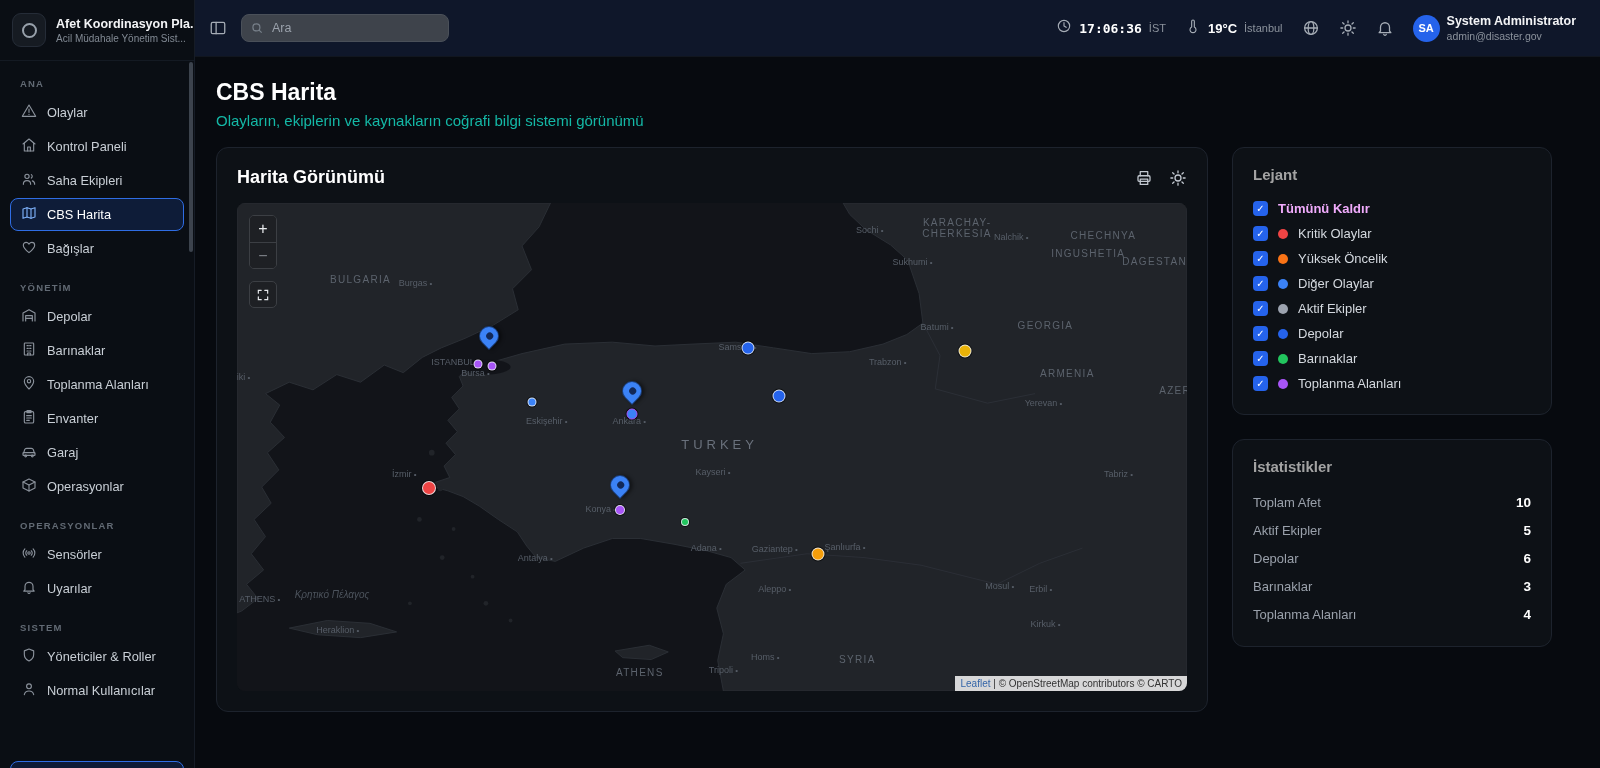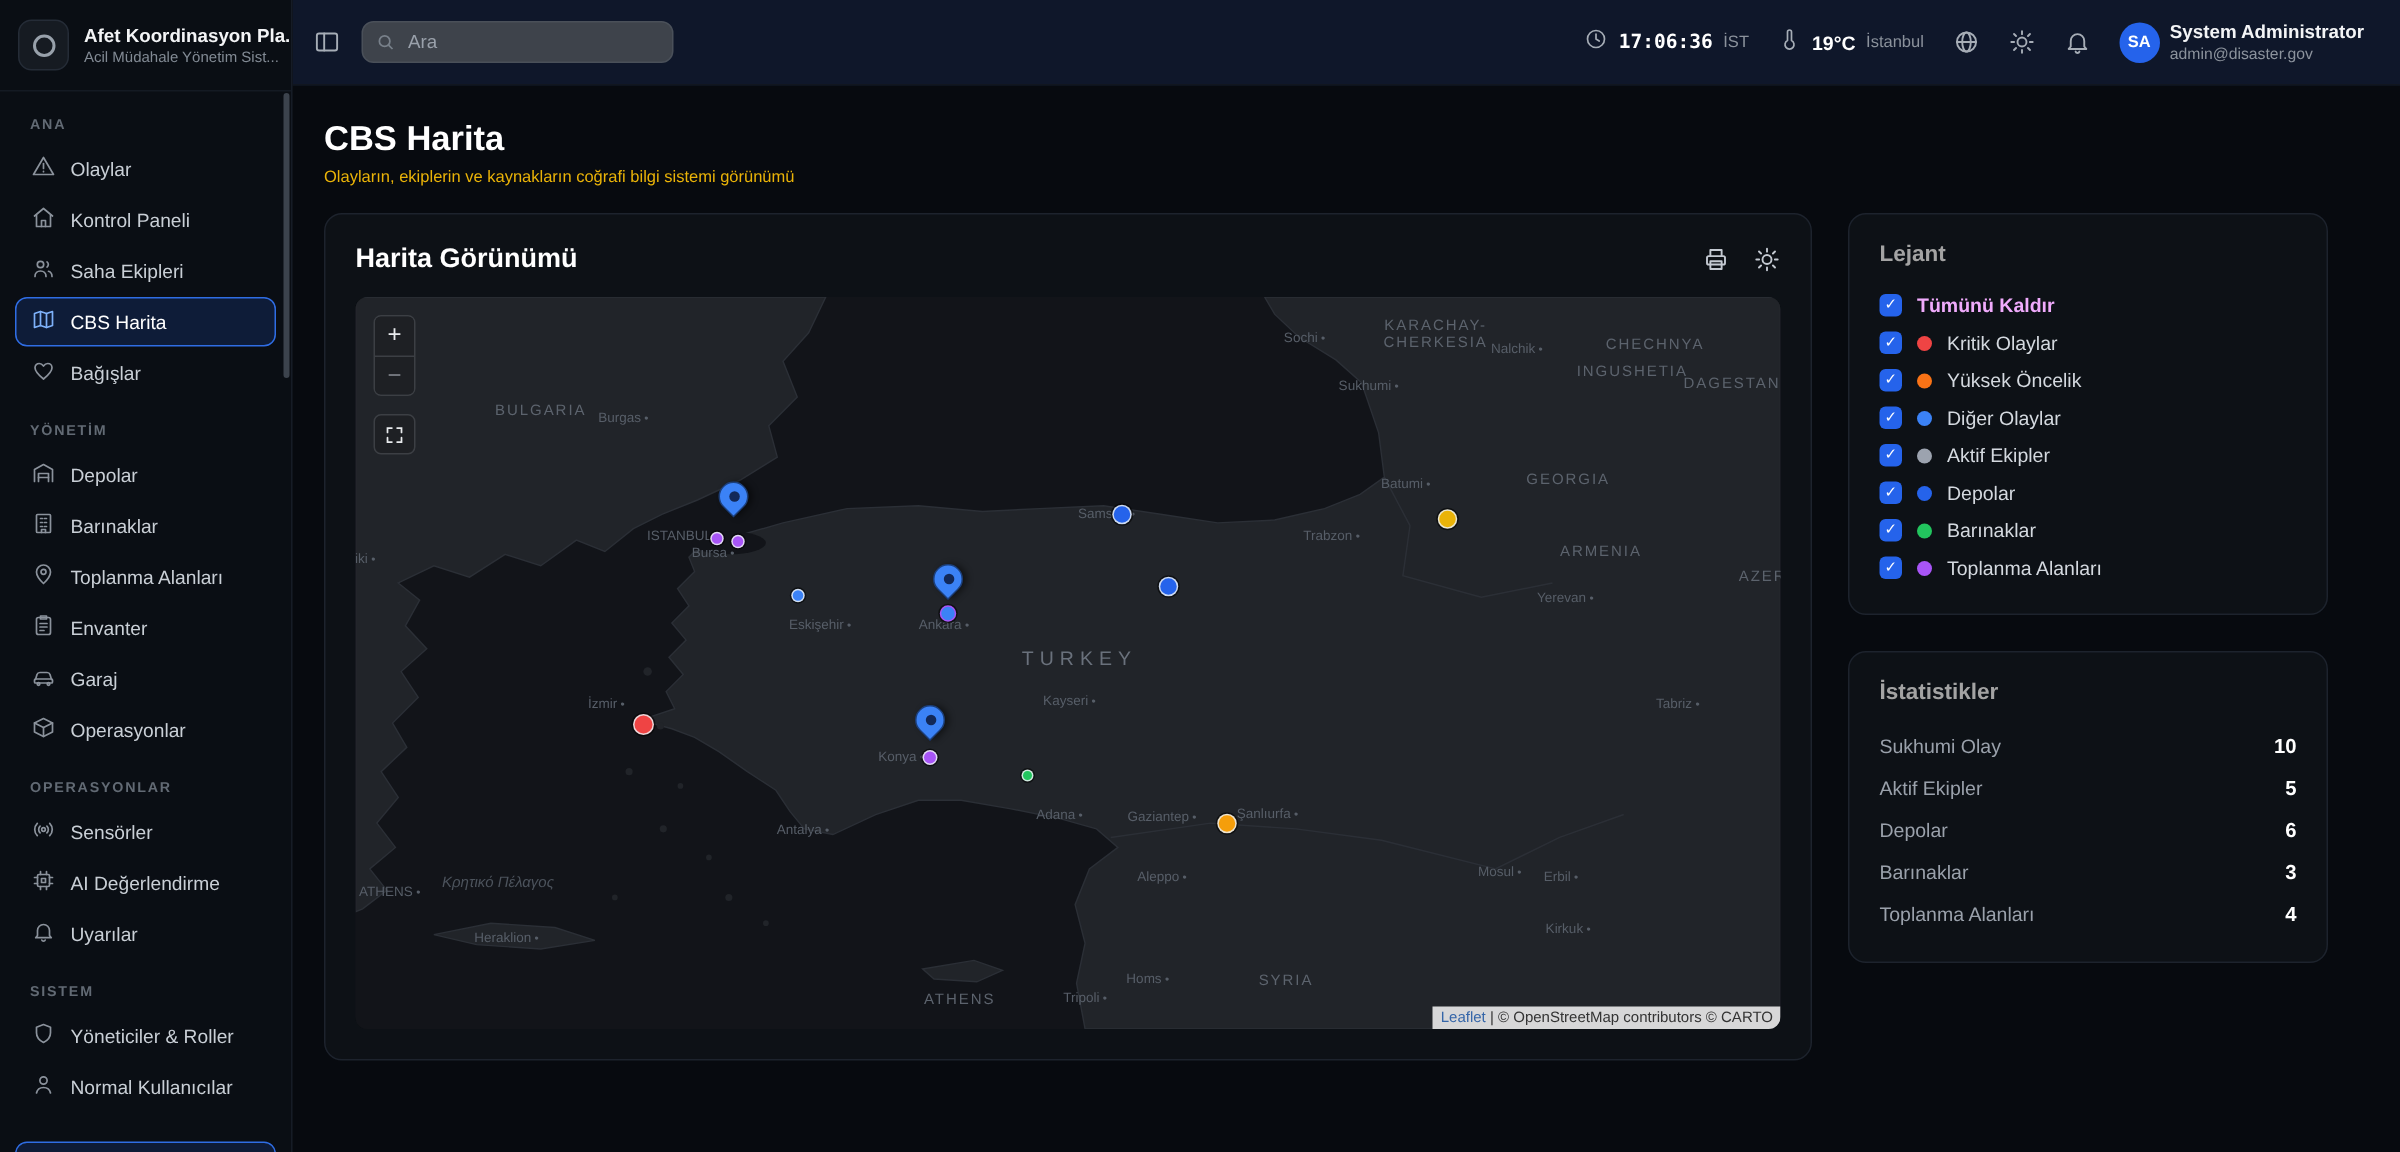--- a/index.html
+++ b/index.html
@@ -46,21 +46,21 @@
   .tb-unit { font-size:11px; color:#8b929c; }
   .userbox { display:flex; align-items:center; gap:7px; cursor:pointer; }
   .avatar { width:27px; height:27px; border-radius:50%; background:#2563eb; color:#fff;
     display:grid; place-items:center; font-size:11px; font-weight:bold; }
   .uname { font-size:12.5px; font-weight:bold; color:#f3f4f6; line-height:1.25; }
   .umail { font-size:10.5px; color:#8b929c; }
 
   
   .content { padding:14px 48px 0 21px; }
   .page-title { font-size:23px; font-weight:bold; color:#fff; margin:8px 0 6px; }
-  .page-sub { font-size:11px; color:#eab308; margin-bottom:18px; }
+  .page-sub { font-size:15px; color:#14b8a6; margin-bottom:18px; }
   .row { display:flex; gap:24px; align-items:flex-start; }
 
   .map-card { flex:1; background:#0d1116; border:1px solid #1d232d; border-radius:12px; min-width:0; }
   .map-card-head { display:flex; align-items:center; justify-content:space-between; padding:19px 20px 15px; }
   .map-card-head h2 { font-size:18px; font-weight:bold; color:#fff; }
   .map-actions { display:flex; gap:16px; }
   .map-actions .tb-iconbtn { color:#c3c9d1; }
   .map-outer { margin:0 20px 20px; height:488px; border-radius:8px; overflow:hidden;
     position:relative; background:#14161a; cursor:grab; }
   .land { position:absolute; inset:0; width:100%; height:100%; }
@@ -216,28 +216,20 @@
         <span>Operasyonlar</span>
       </div>
 
       <div class="nav-label">OPERASYONLAR</div>
       <div class="nav-item">
         <span><svg viewBox="0 0 24 24">
               <circle cx="12" cy="12" r="1.8"></circle>
               <path d="M8.6 8.6a4.8 4.8 0 0 0 0 6.8M15.4 8.6a4.8 4.8 0 0 1 0 6.8M5.8 5.8a8.8 8.8 0 0 0 0 12.4M18.2 5.8a8.8 8.8 0 0 1 0 12.4"></path>
             </svg></span>
         <span>Sensörler</span>
-      </div>
-      <div class="nav-item">
-        <span><svg viewBox="0 0 24 24">
-              <rect x="6" y="6" width="12" height="12" rx="1.5"></rect>
-              <rect x="10" y="10" width="4" height="4"></rect>
-              <path d="M9 3v3M15 3v3M9 18v3M15 18v3M3 9h3M3 15h3M18 9h3M18 15h3"></path>
-            </svg></span>
-        <span>AI Değerlendirme</span>
       </div>
       <div class="nav-item">
         <span><svg viewBox="0 0 24 24">
               <path d="M6 16v-5a6 6 0 0 1 12 0v5l1.8 2.2H4.2Z"></path>
               <path d="M10.3 20.5a1.8 1.8 0 0 0 3.4 0"></path>
             </svg></span>
         <span>Uyarılar</span>
       </div>
 
       <div class="nav-label">SISTEM</div>
@@ -493,21 +485,21 @@
             <div class="lrow">
               <span class="cb"></span>
               <span class="ldot" style="background: rgb(168, 85, 247);"></span>
               <span class="llabel">Toplanma Alanları</span>
             </div>
           </section>
 
           <section class="side-card stats-card">
             <h3>İstatistikler</h3>
             <div class="srow">
-              <span class="slabel">Sukhumi Olay</span>
+              <span class="slabel">Toplam Afet</span>
               <span class="sval">10</span>
             </div>
             <div class="srow">
               <span class="slabel">Aktif Ekipler</span>
               <span class="sval">5</span>
             </div>
             <div class="srow">
               <span class="slabel">Depolar</span>
               <span class="sval">6</span>
             </div>

